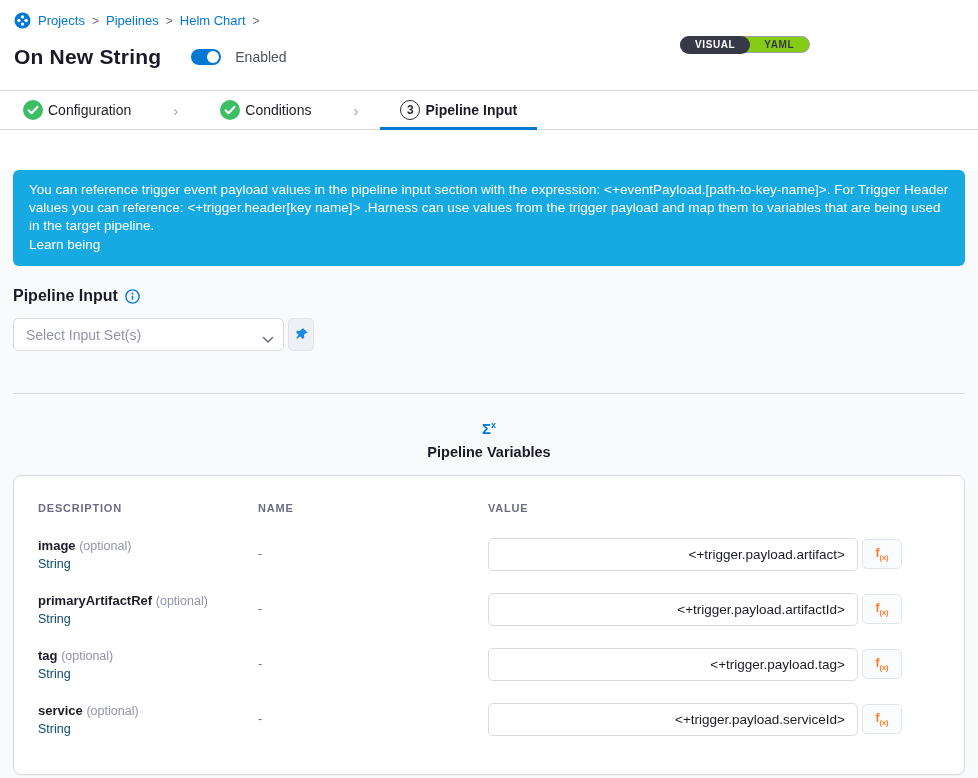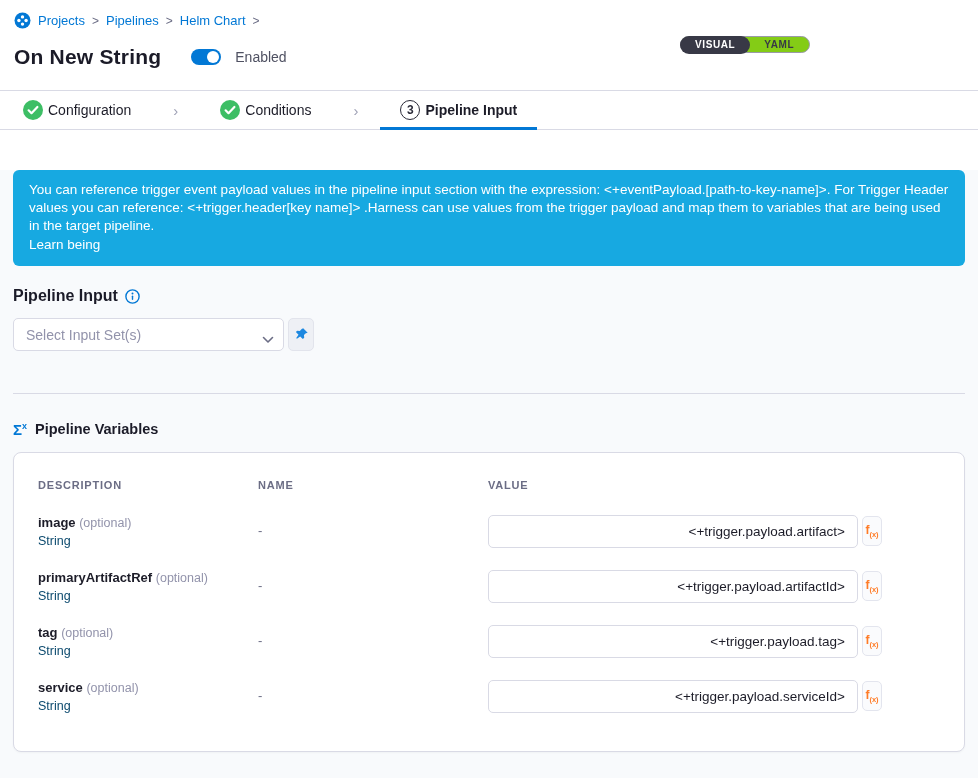--- a/index.html
+++ b/index.html
@@ -52,39 +52,39 @@
   .select-input { width:100%; height:33px; border:1px solid #d9dae5; border-radius:5px; background:#fff;
     padding:0 30px 0 12px; font-size:14px; font-family:inherit; color:#1c1c28; }
   .select-input::placeholder { color:#9293ab; }
   .chev-down { position:absolute; right:10px; top:12px; width:12px; height:8px; pointer-events:none; }
   .pin-btn { width:26px; height:33px; border:1px solid #e2e4ec; background:#eef0f5; border-radius:5px;
     display:flex; align-items:center; justify-content:center; cursor:pointer; }
   .pin-icon { width:15px; height:15px; }
 
   .divider { border:none; border-top:1px solid #d9dae5; margin-top:42px; }
 
-  .vars-heading { display:flex; align-items:center; gap:8px; margin-top:27px; }
+  .vars-heading { display:flex; align-items:center; gap:8px; margin-top:27px;flex-direction:column; }
   .sigma-icon { color:#0278d5; font-size:15px; font-weight:700; line-height:1; }
   .sigma-icon sup { font-size:9px; }
   .vars-heading h3 { font-size:14.5px; font-weight:700; color:#1b1b28; }
 
   .card { margin-top:15px; background:#fff; border:1px solid #d9dae5; border-radius:8px;
     padding:26px 24px 16px 24px; box-shadow:0 1px 2px rgba(40,41,61,.04); }
   .vars-grid { display:grid; grid-template-columns:220px 230px 1fr; column-gap:0; }
   .col-head { font-size:11px; font-weight:700; letter-spacing:.8px; color:#6b6d85; padding-bottom:24px; }
   .var-row-name { padding:0 10px 22px 0; }
   .var-name { font-size:13px; color:#1c1c28; }
   .var-name b { font-weight:700; }
   .var-optional { color:#9293ab; font-weight:400; font-size:12.5px; }
   .var-type { font-size:12.5px; color:#0c4a6e; margin-top:4px; }
   .var-desc { font-size:13px; color:#6b6d85; padding-top:8px; }
   .var-value { display:flex; align-items:flex-start; gap:4px; padding-bottom:22px; }
   .value-input { width:370px; height:33px; border:1px solid #d9dae5; border-radius:5px; background:#fff;
     padding:0 12px; font-size:13.5px; font-family:inherit; color:#1c1c28;text-align:right; }
-  .fx-btn { width:20px; height:30px; margin-top:1px; border:1px solid #e3e5ee; border-radius:5px;
+  .fx-btn { width:40px; height:30px; margin-top:1px; border:1px solid #e3e5ee; border-radius:5px;
     background:#fafbfd; color:#ff7b26; font-size:12px; font-weight:600; cursor:pointer;
     display:flex; align-items:center; justify-content:center; font-family:inherit; }
   .fx-btn sub { font-size:7.5px; }
 </style>
 </head>
 <body>
 
 <div class="header">
   <div class="breadcrumb">
     <span class="logo">

